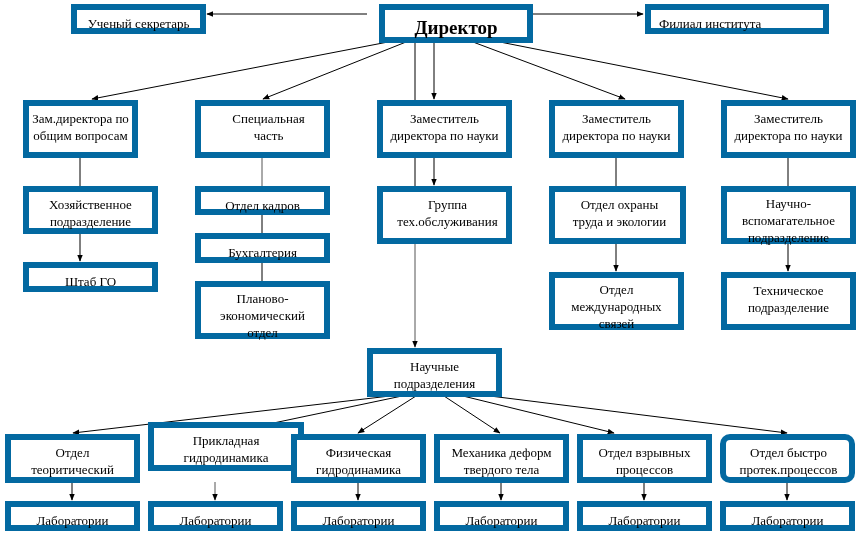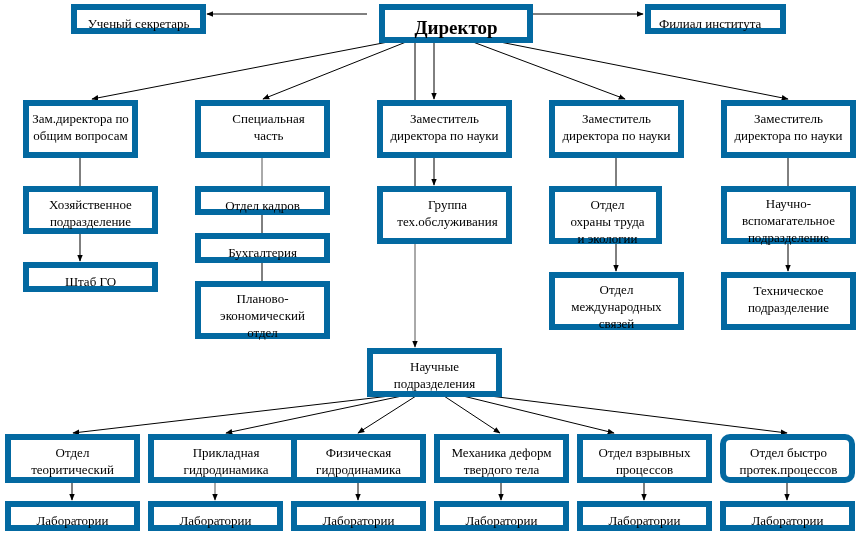--- a/index.html
+++ b/index.html
@@ -63,21 +63,21 @@
     <line x1="787" y1="482" x2="787" y2="500" marker-end="url(#arr)"></line>
   </g>
 </svg>
 
 <div class="box" style="left:71px;top:4px;width:135px;height:30px;padding-top:5px;">
     <span>Ученый секретарь</span>
   </div>
 <div class="box bold" style="left:367px;top:4px;width:154px;height:39px;margin-left:12px;">
     <span>Директор</span>
   </div>
-<div class="box left" style="left:645px;top:4px;width:141px;height:30px;font-family:Liberation Serif, serif;">
+<div class="box left" style="left:645px;top:4px;width:184px;height:30px;font-family:Liberation Serif, serif;">
     <span>Филиал института</span>
   </div>
 
 <div class="box" style="left:23px;top:100px;width:115px;height:58px;">
     <span>Зам.директора по общим вопросам</span>
   </div>
 <div class="box" style="left:195px;top:100px;width:135px;height:58px;padding-left:30px;padding-right:18px;">
     <span>Специальная часть</span>
   </div>
 <div class="box" style="left:377px;top:100px;width:135px;height:58px;">
@@ -107,38 +107,38 @@
     <span>Планово-экономический отдел</span>
   </div>
 
 <div class="box" style="left:377px;top:186px;width:135px;height:58px;padding-left:10px;padding-right:4px;">
     <span>Группа тех.обслуживания</span>
   </div>
 <div class="box" style="left:367px;top:348px;width:135px;height:49px;padding-left:20px;padding-right:20px;">
     <span>Научные подразделения</span>
   </div>
 
-<div class="box" style="left:549px;top:186px;width:113px;height:58px;padding-left:14px;padding-right:10px;">
+<div class="box" style="left:549px;top:186px;width:137px;height:58px;padding-left:14px;padding-right:10px;">
     <span>Отдел охраны труда и экологии</span>
   </div>
 <div class="box" style="left:549px;top:272px;width:135px;height:58px;padding-top:3px;">
     <span>Отдел международных связей</span>
   </div>
 
 <div class="box" style="left:721px;top:186px;width:135px;height:58px;padding-top:3px;padding-left:10px;padding-right:10px;">
     <span>Научно-вспомагательное подразделение</span>
   </div>
 <div class="box" style="left:721px;top:272px;width:135px;height:58px;padding-left:14px;padding-right:14px;">
     <span>Техническое подразделение</span>
   </div>
 
 <div class="box" style="left:5px;top:434px;width:135px;height:49px;padding-left:20px;padding-right:20px;">
     <span>Отдел теоритический</span>
   </div>
-<div class="box" style="left:148px;top:434px;width:156px;height:49px;">
+<div class="box" style="left:148px;top:422px;width:156px;height:49px;">
     <span>Прикладная гидродинамика</span>
   </div>
 <div class="box" style="left:291px;top:434px;width:135px;height:49px;">
     <span>Физическая гидродинамика</span>
   </div>
 <div class="box" style="left:434px;top:434px;width:135px;height:49px;padding-left:8px;padding-right:8px;">
     <span>Механика деформ твердого тела</span>
   </div>
 <div class="box" style="left:577px;top:434px;width:135px;height:49px;padding-left:10px;padding-right:10px;">
     <span>Отдел взрывных процессов</span>

